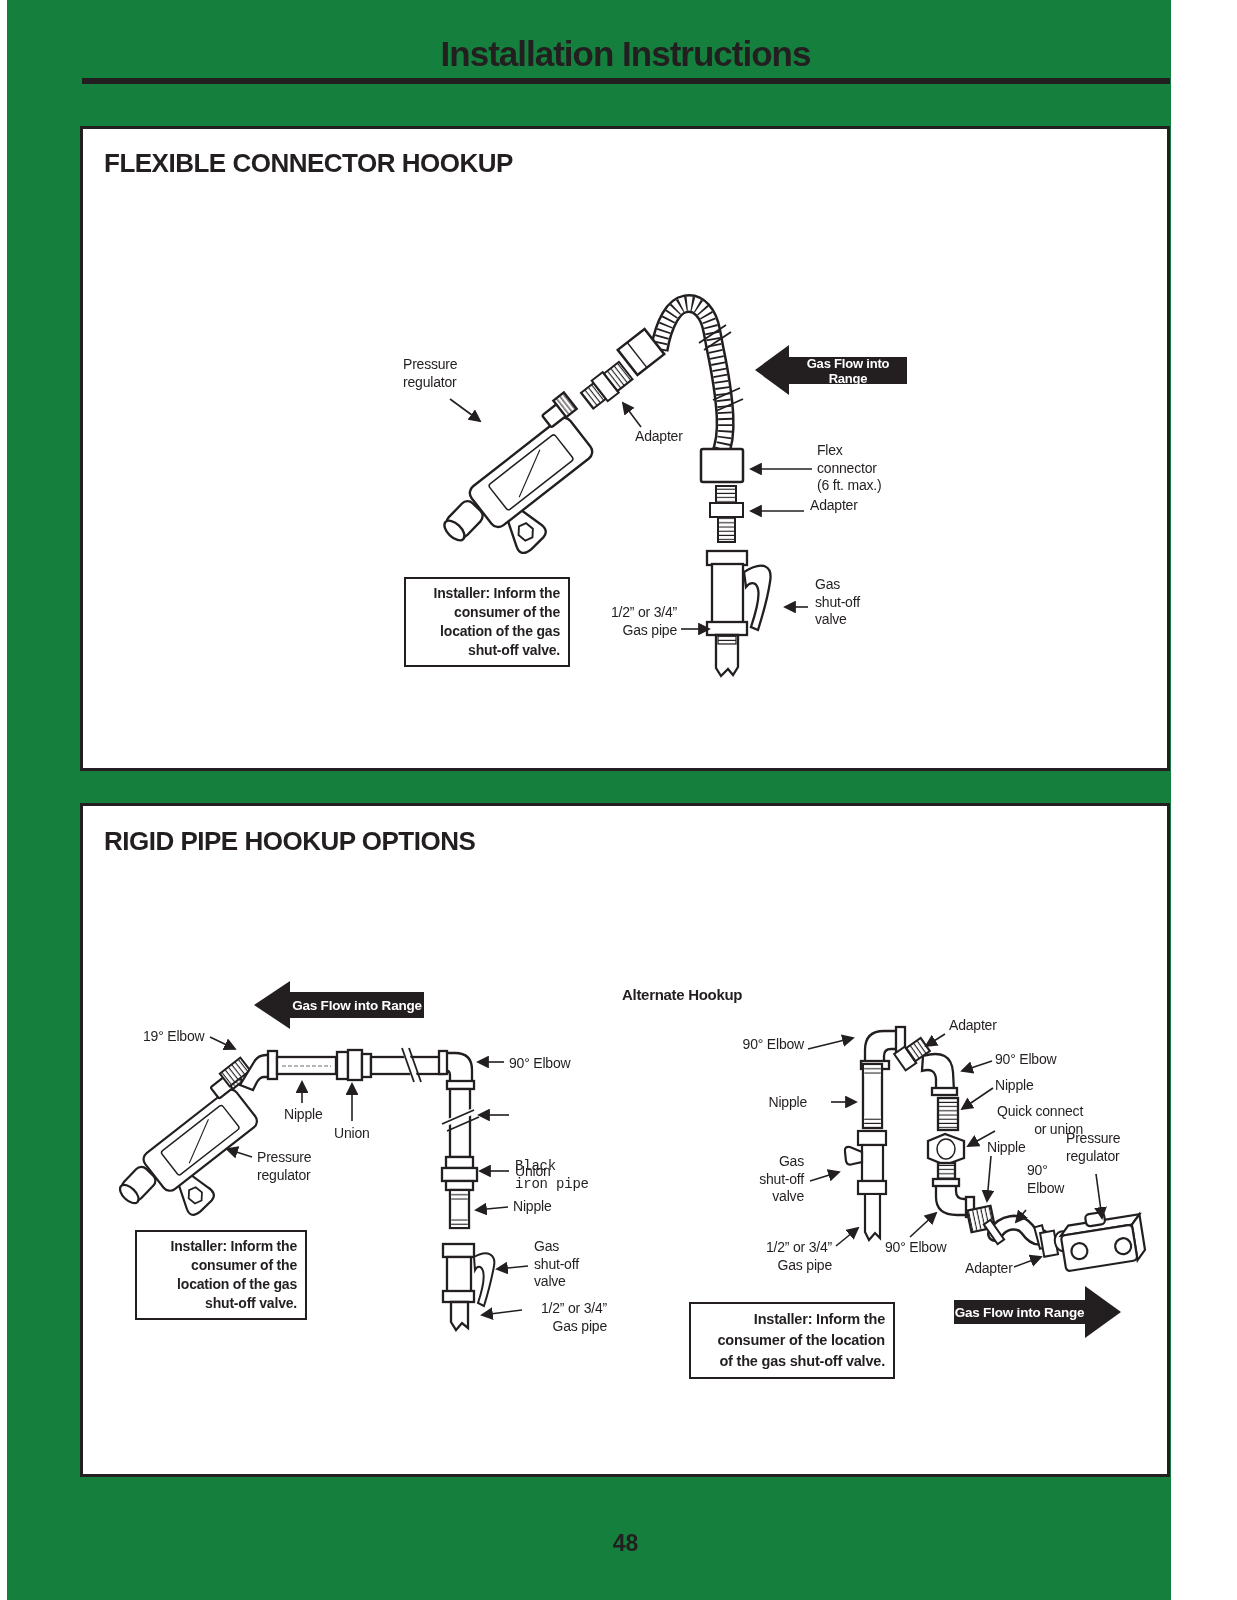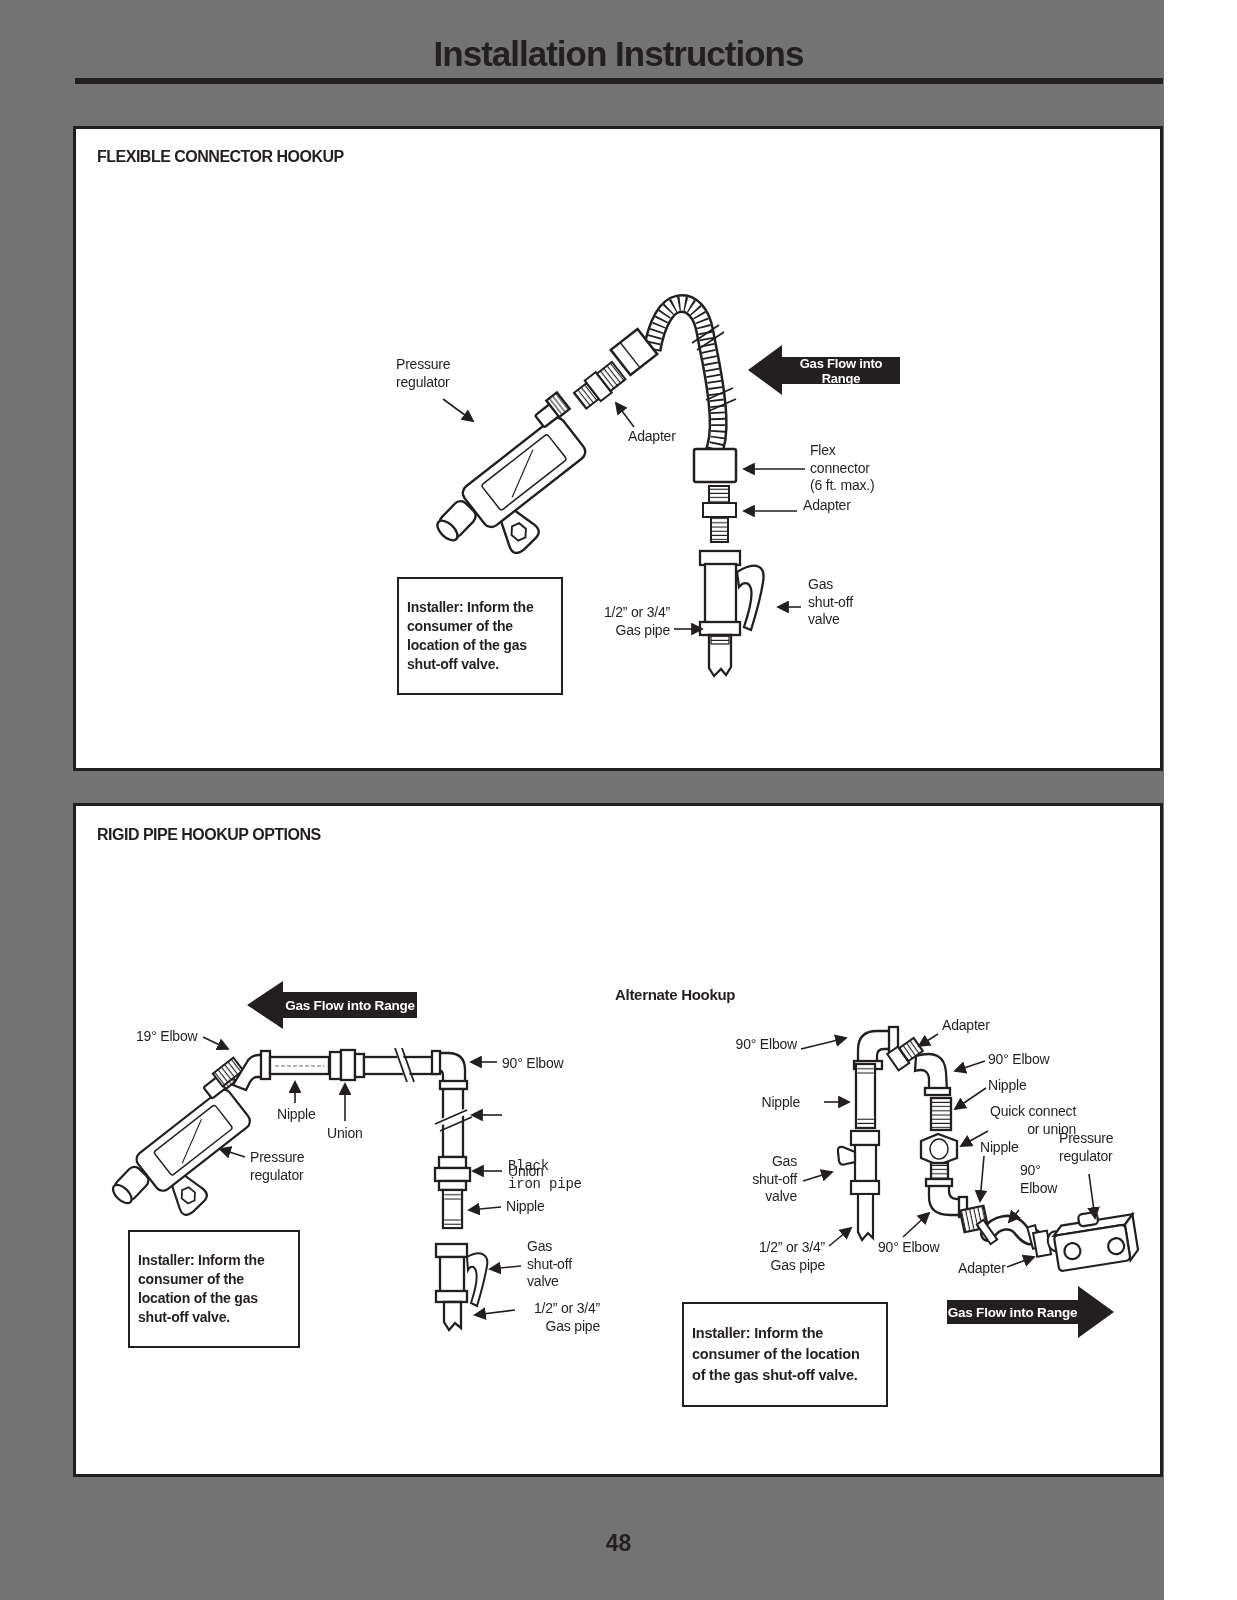--- a/index.html
+++ b/index.html
@@ -1,27 +1,27 @@
 <!DOCTYPE html>
 <html><head>
 <meta charset="utf-8">
 <style>
   html,body{margin:0;padding:0;background:#fff;}
-  .page{position:relative;width:1164px;height:1600px;background:#737373;overflow:hidden;
-        font-family:"Liberation Sans",sans-serif;color:#231f20;}
+  .page{position:relative;width:1164px;height:1600px;background:#15803d;overflow:hidden;
+        font-family:"Liberation Sans",sans-serif;color:#231f20;margin-left:7px;}
   .abs{position:absolute;}
   .title{width:1237px;text-align:center;font-size:35px;font-weight:bold;letter-spacing:-1px;}
   .hr{background:#231f20;height:6px;}
   .secbox{border:3px solid #231f20;background:#fff;}
-  .sechead{font-size:16px;font-weight:bold;letter-spacing:-0.5px;}
+  .sechead{font-size:26px;font-weight:bold;letter-spacing:-0.5px;}
   .subhead{font-size:15px;font-weight:bold;letter-spacing:-0.3px;}
   .lbl{font-size:14px;line-height:17.5px;white-space:pre-line;letter-spacing:-0.2px;}
   .r{text-align:right;}
   .note{border:2.5px solid #231f20;font-weight:bold;font-size:14px;line-height:19px;
-        padding:19px 8px;white-space:pre-line;letter-spacing:-0.2px;background:#fff;}
+        padding:5px 8px;white-space:pre-line;letter-spacing:-0.2px;background:#fff;text-align:right;}
   .note3{line-height:21px;}
   .flow{color:#fff;font-weight:bold;font-size:13px;text-align:center;letter-spacing:-0.2px;
         display:flex;align-items:center;justify-content:center;}
   .pageno{width:1237px;text-align:center;font-size:23px;font-weight:bold;}
   svg{position:absolute;left:0;top:0;}
 </style>
 </head>
 <body>
 
 <div class="page">

